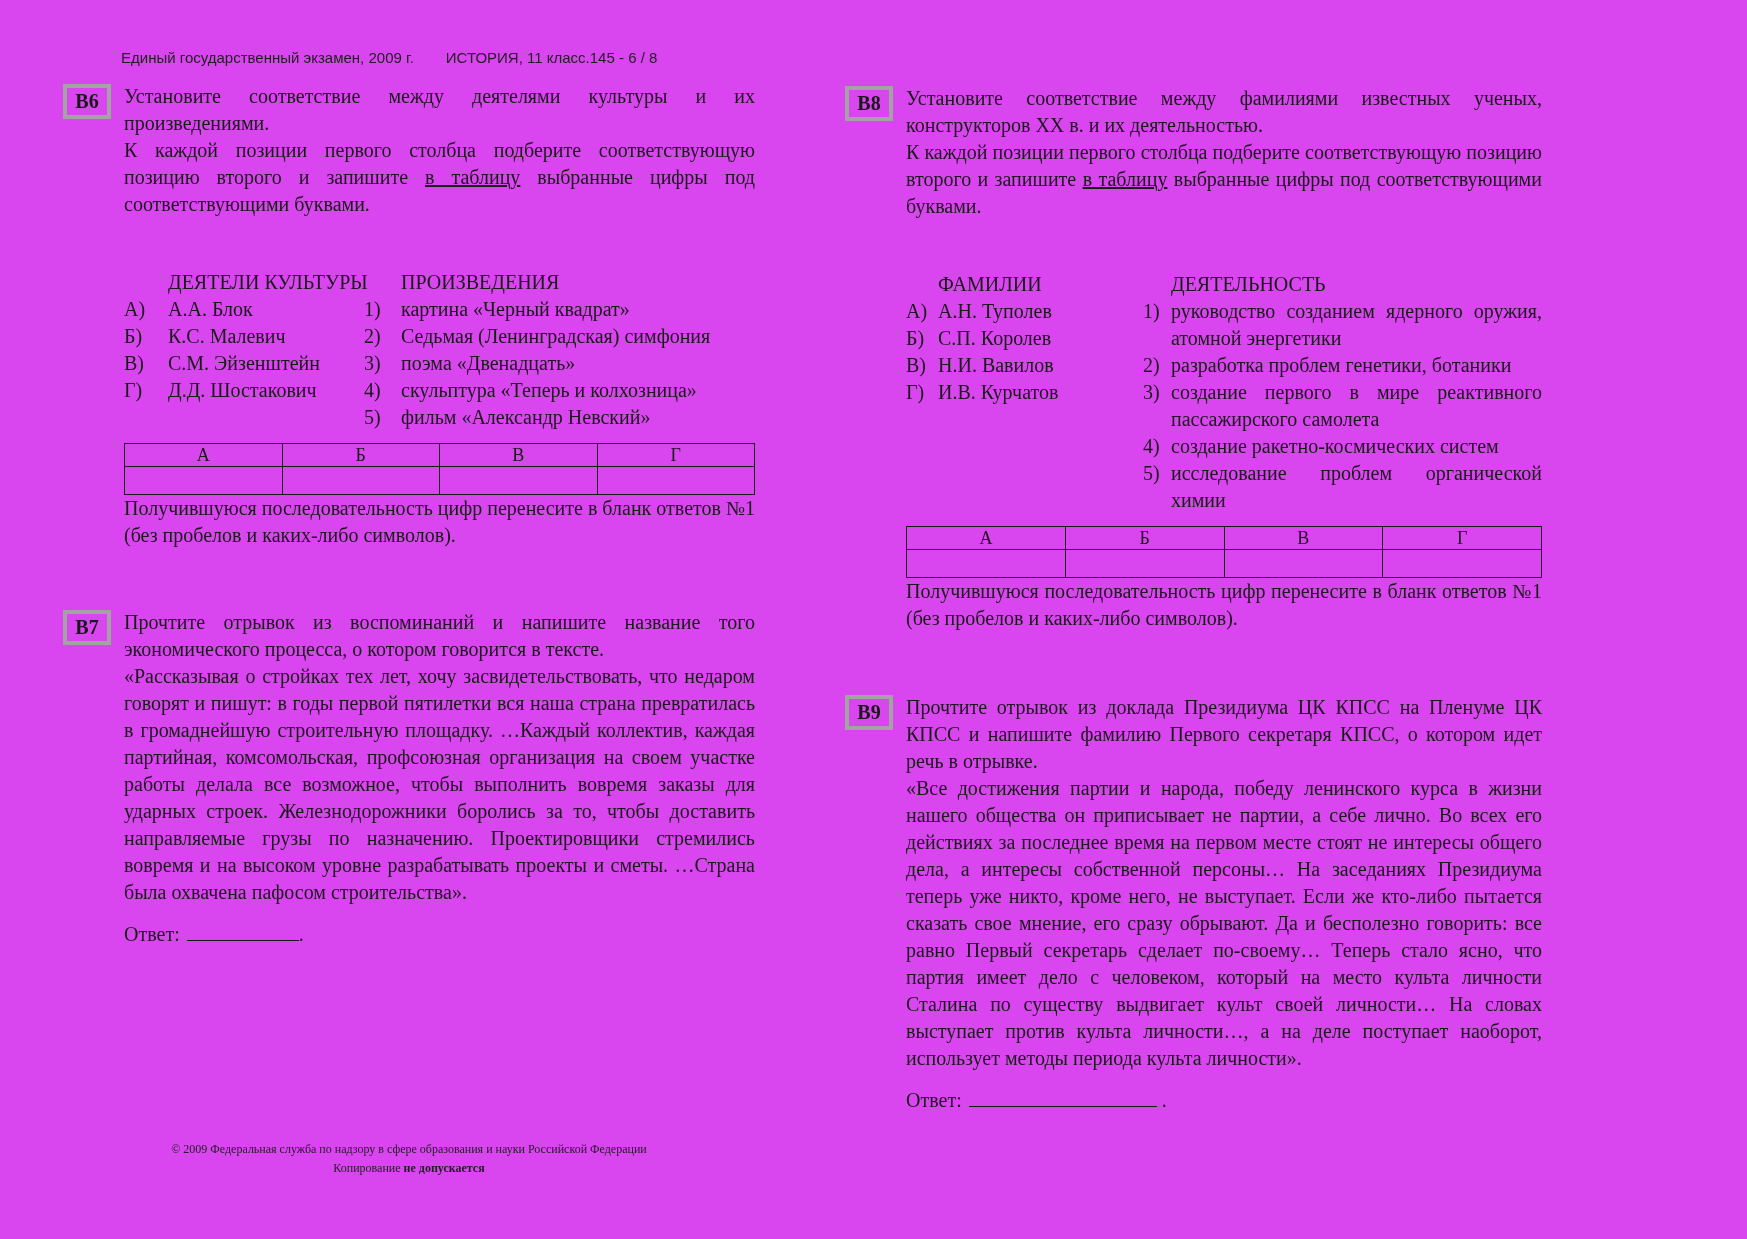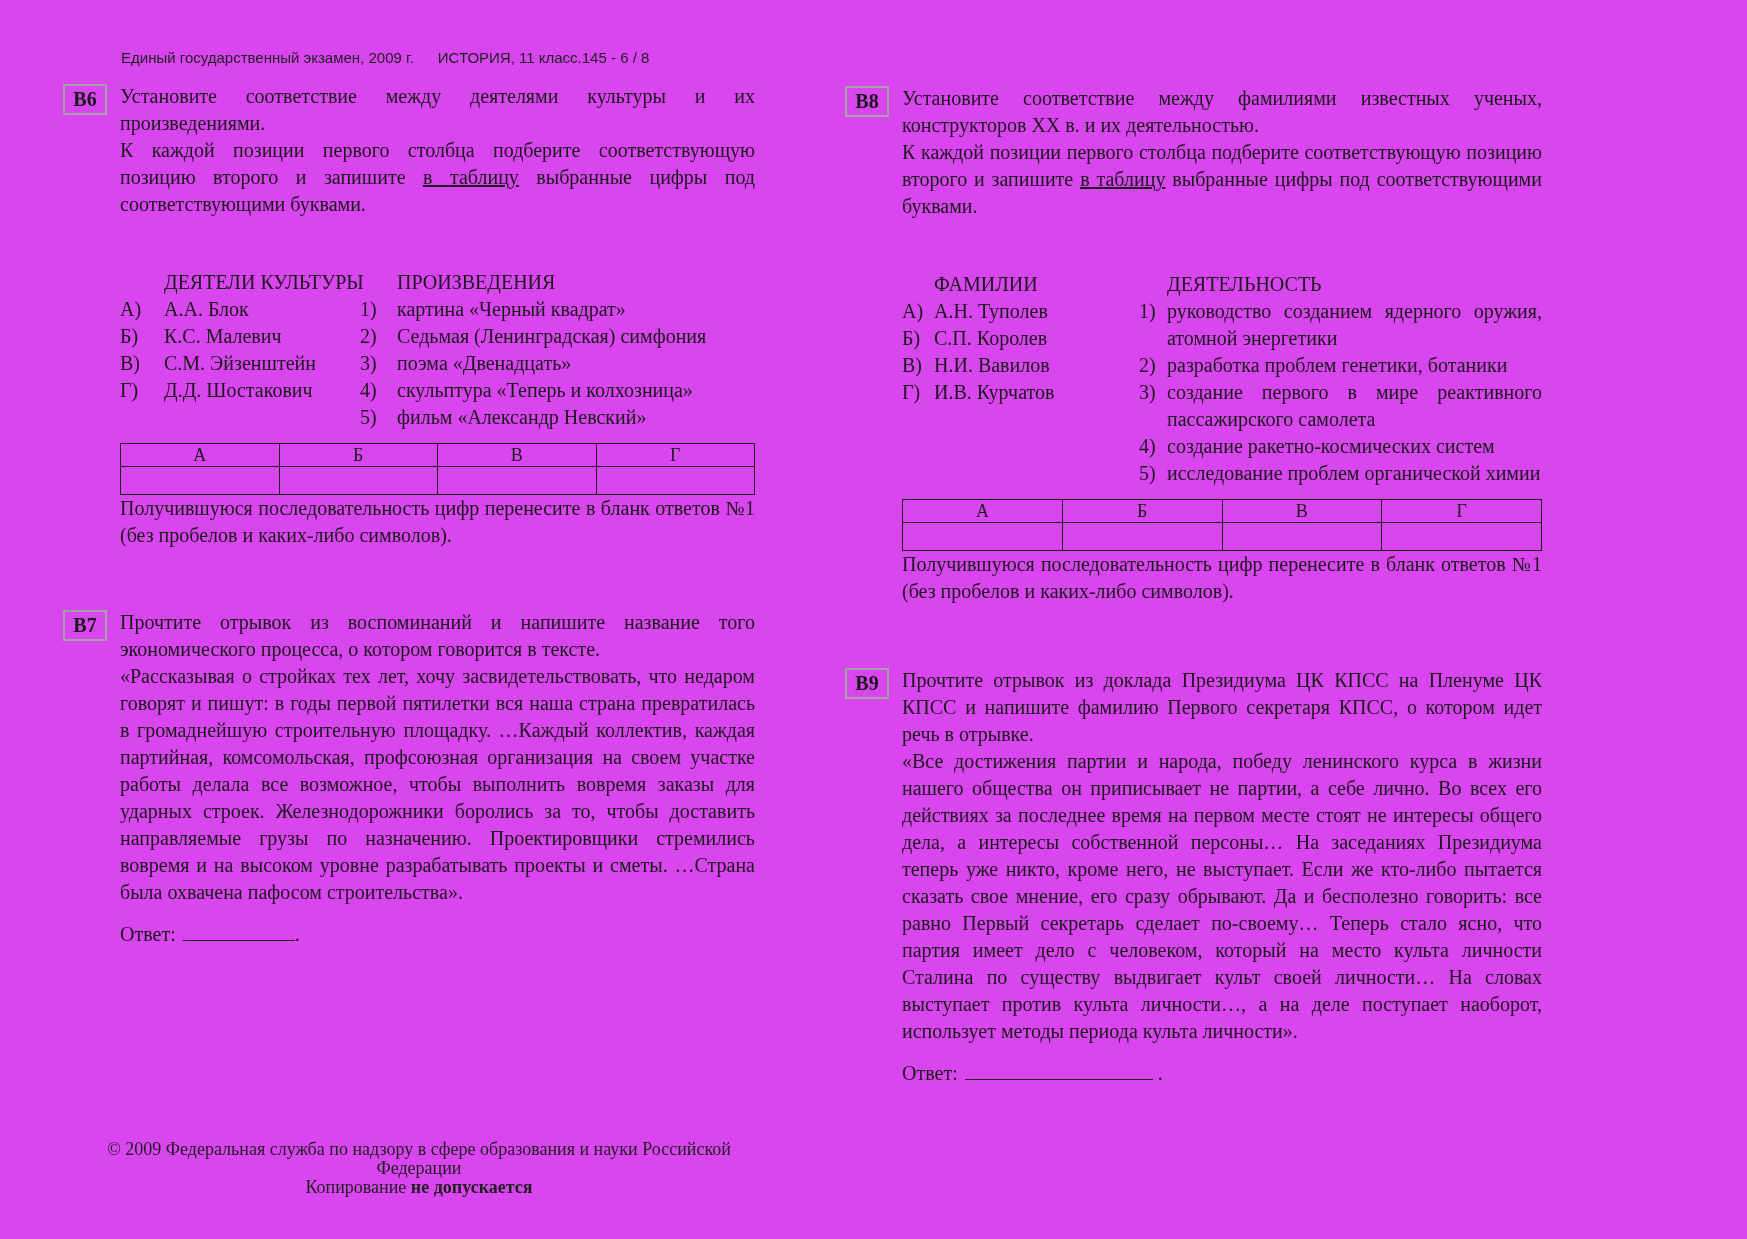--- a/index.html
+++ b/index.html
@@ -11,26 +11,26 @@
   .page{position:relative;width:1747px;height:1239px;background:#d946ef;}
   .col{position:absolute;font-size:20px;line-height:27px;}
   .col-left{left:63px;top:48px;width:692px;}
   .col-right{left:845px;top:85px;width:697px;}
 
   .doc-header{
     display:flex;align-items:baseline;
     font-family:"Liberation Sans", sans-serif;font-size:15px;line-height:20px;
     color:#1f1f1f;padding-left:58px;margin-bottom:15px;white-space:nowrap;
   }
-  .dh-subject{margin-left:24px;}
+  .dh-subject{margin-left:32px;}
   .dh-code{}
 
   .question{display:flex;align-items:flex-start;}
   .q-label{
-    flex:0 0 auto;width:40px;height:27px;border:2px solid #a3a3a3;
+    flex:0 0 auto;width:40px;height:27px;border:4px solid #a3a3a3;
     display:flex;align-items:center;justify-content:center;
     font-weight:bold;font-size:20px;margin-right:13px;margin-top:1px;
   }
   .q-body{flex:1;min-width:0;}
   .q-body p{margin:0;}
   .just{text-align:justify;}
   .u{text-decoration:underline;}
 
   .match{display:flex;margin-top:6px;}
   .m-left{min-width:0;}
@@ -63,22 +63,22 @@
 
   .answer-row{margin-top:15px;}
   .answer-line{
     display:inline-block;border-bottom:1.5px solid #1a1a1a;
     height:15px;margin-left:7px;vertical-align:baseline;
   }
   .line-b7{width:112px;}
   .line-b9{width:188px;}
 
   .footer{
-    position:absolute;left:69px;top:1140px;width:700px;text-align:center;
-    font-size:18px;line-height:19px;color:#1f1f1f;
+    position:absolute;left:59px;top:1140px;width:700px;text-align:center;
+    font-size:12px;line-height:19px;color:#1f1f1f;
   }
   .footer .bold{font-weight:bold;}
 </style>
 </head>
 <body>
 
 <div class="page">
 
   <div class="col col-left">
 

